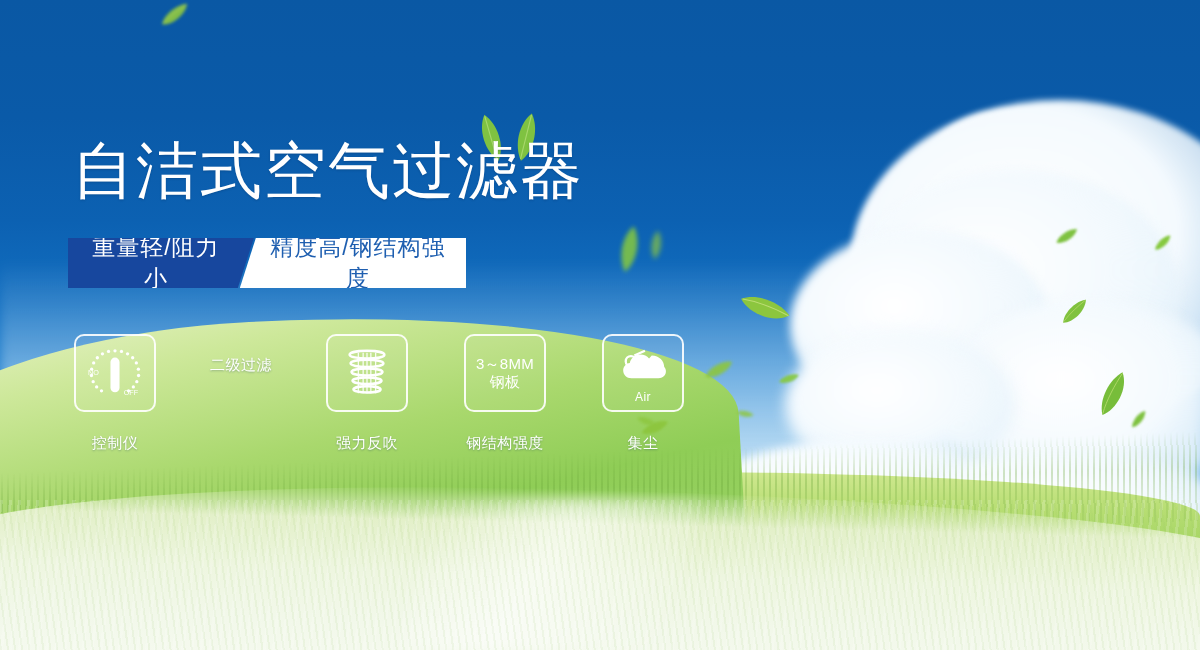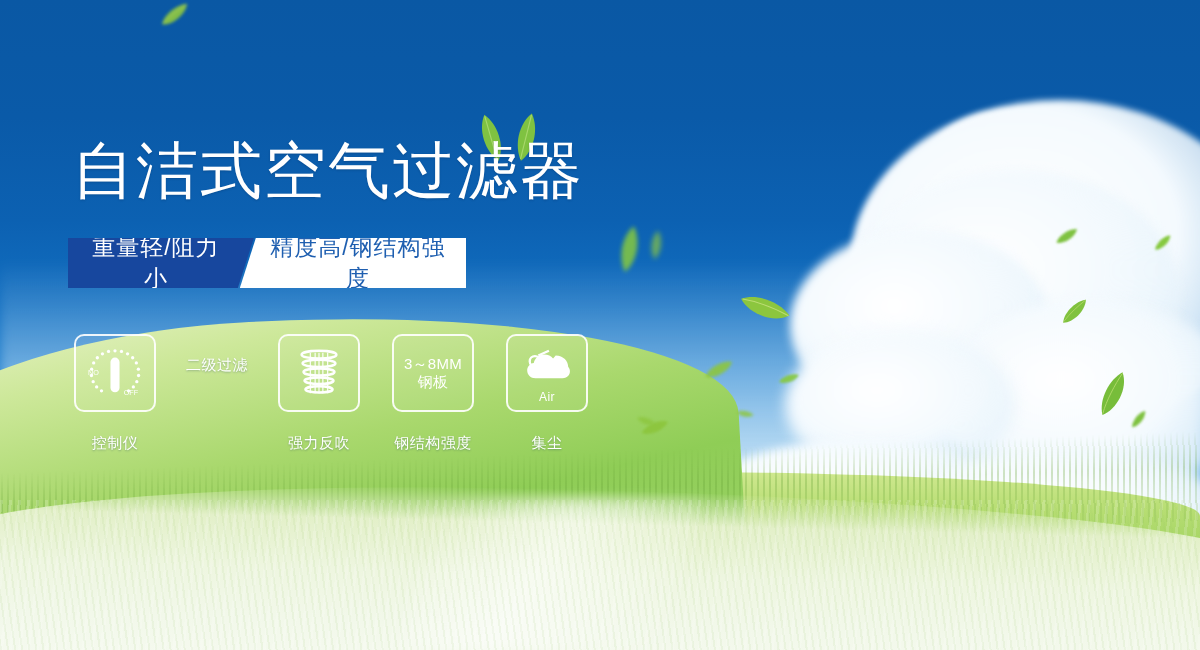--- a/index.html
+++ b/index.html
@@ -150,21 +150,21 @@
     padding:0 16px 0 26px;
     display:flex; align-items:center;
     color:#1f5fb0; font-size:23px; letter-spacing:1px;
     clip-path:polygon(16px 0, 100% 0, 100% 100%, 0 100%);
     z-index:1;
   }
 
   
   .features {
     position:absolute; left:72px; top:334px;
-    display:flex; gap:16px;
+    display:flex; gap:40px;
   }
   .feature { width:86px; display:flex; flex-direction:column; align-items:center; }
   .feat-box {
     position:relative;
     width:82px; height:78px;
     border:2px solid rgba(255,255,255,.9);
     border-radius:10px;
     background:rgba(255,255,255,.06);
     display:flex; flex-direction:column;
     align-items:center; justify-content:center;

